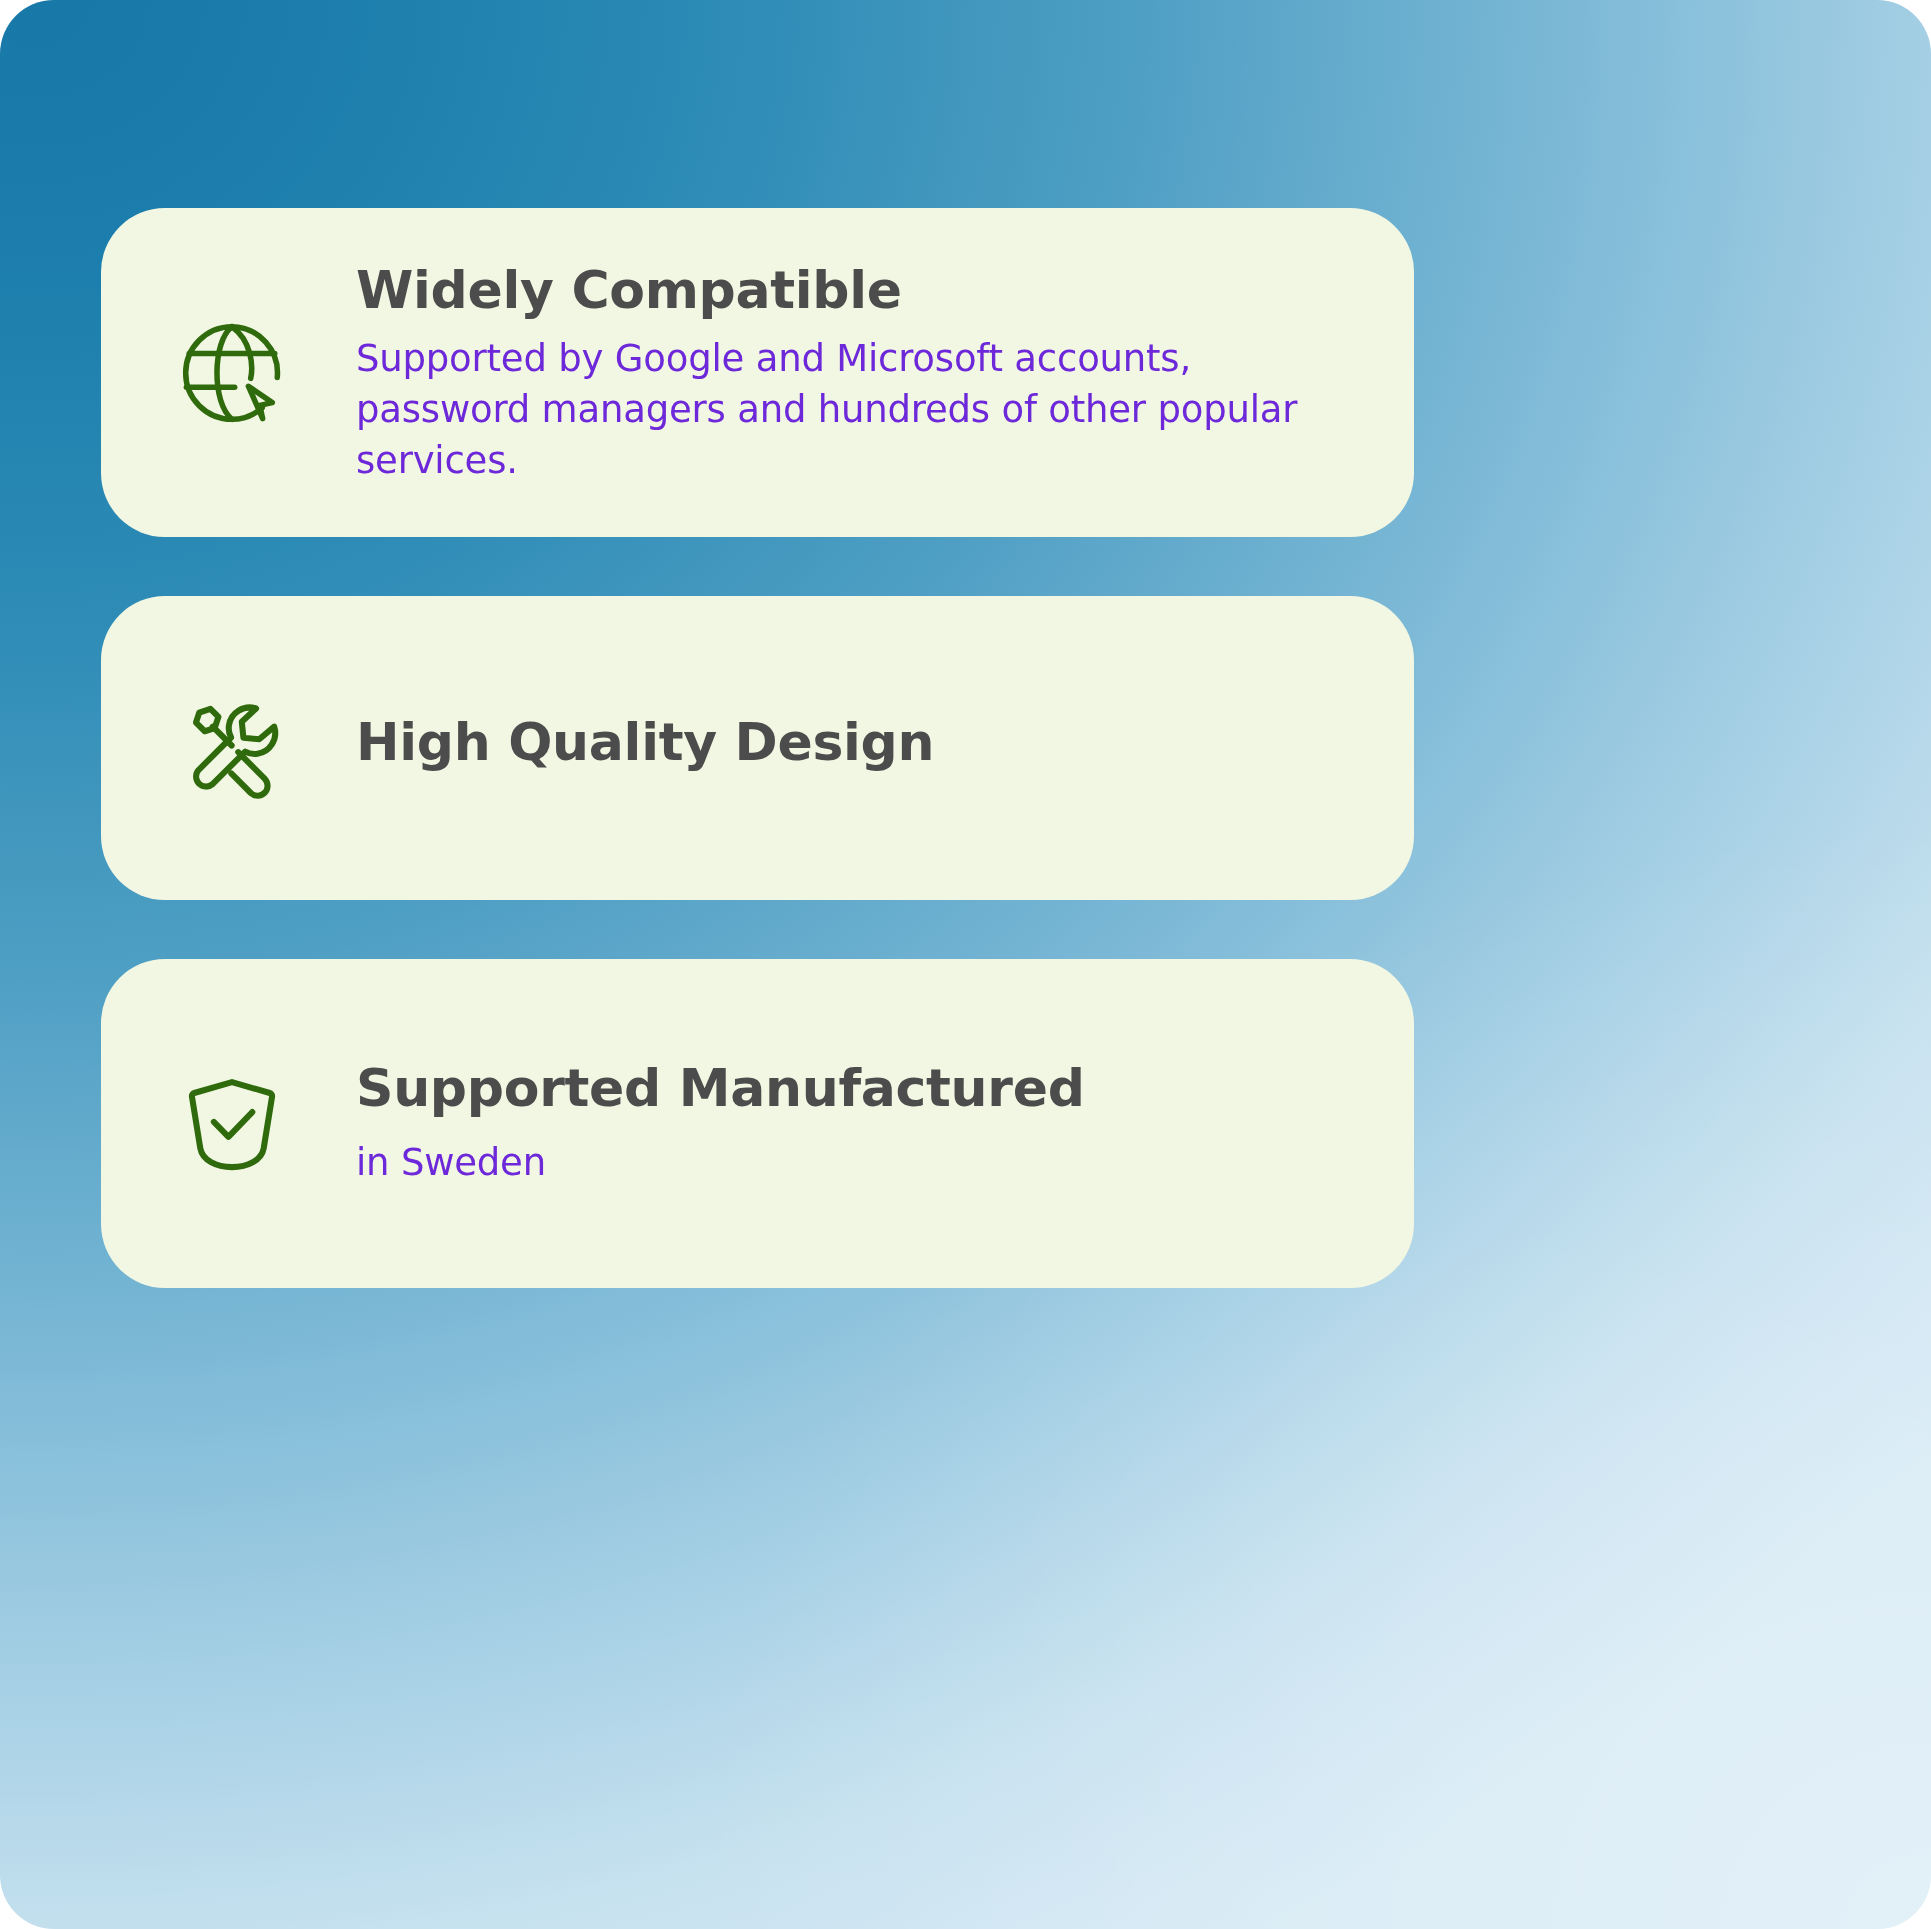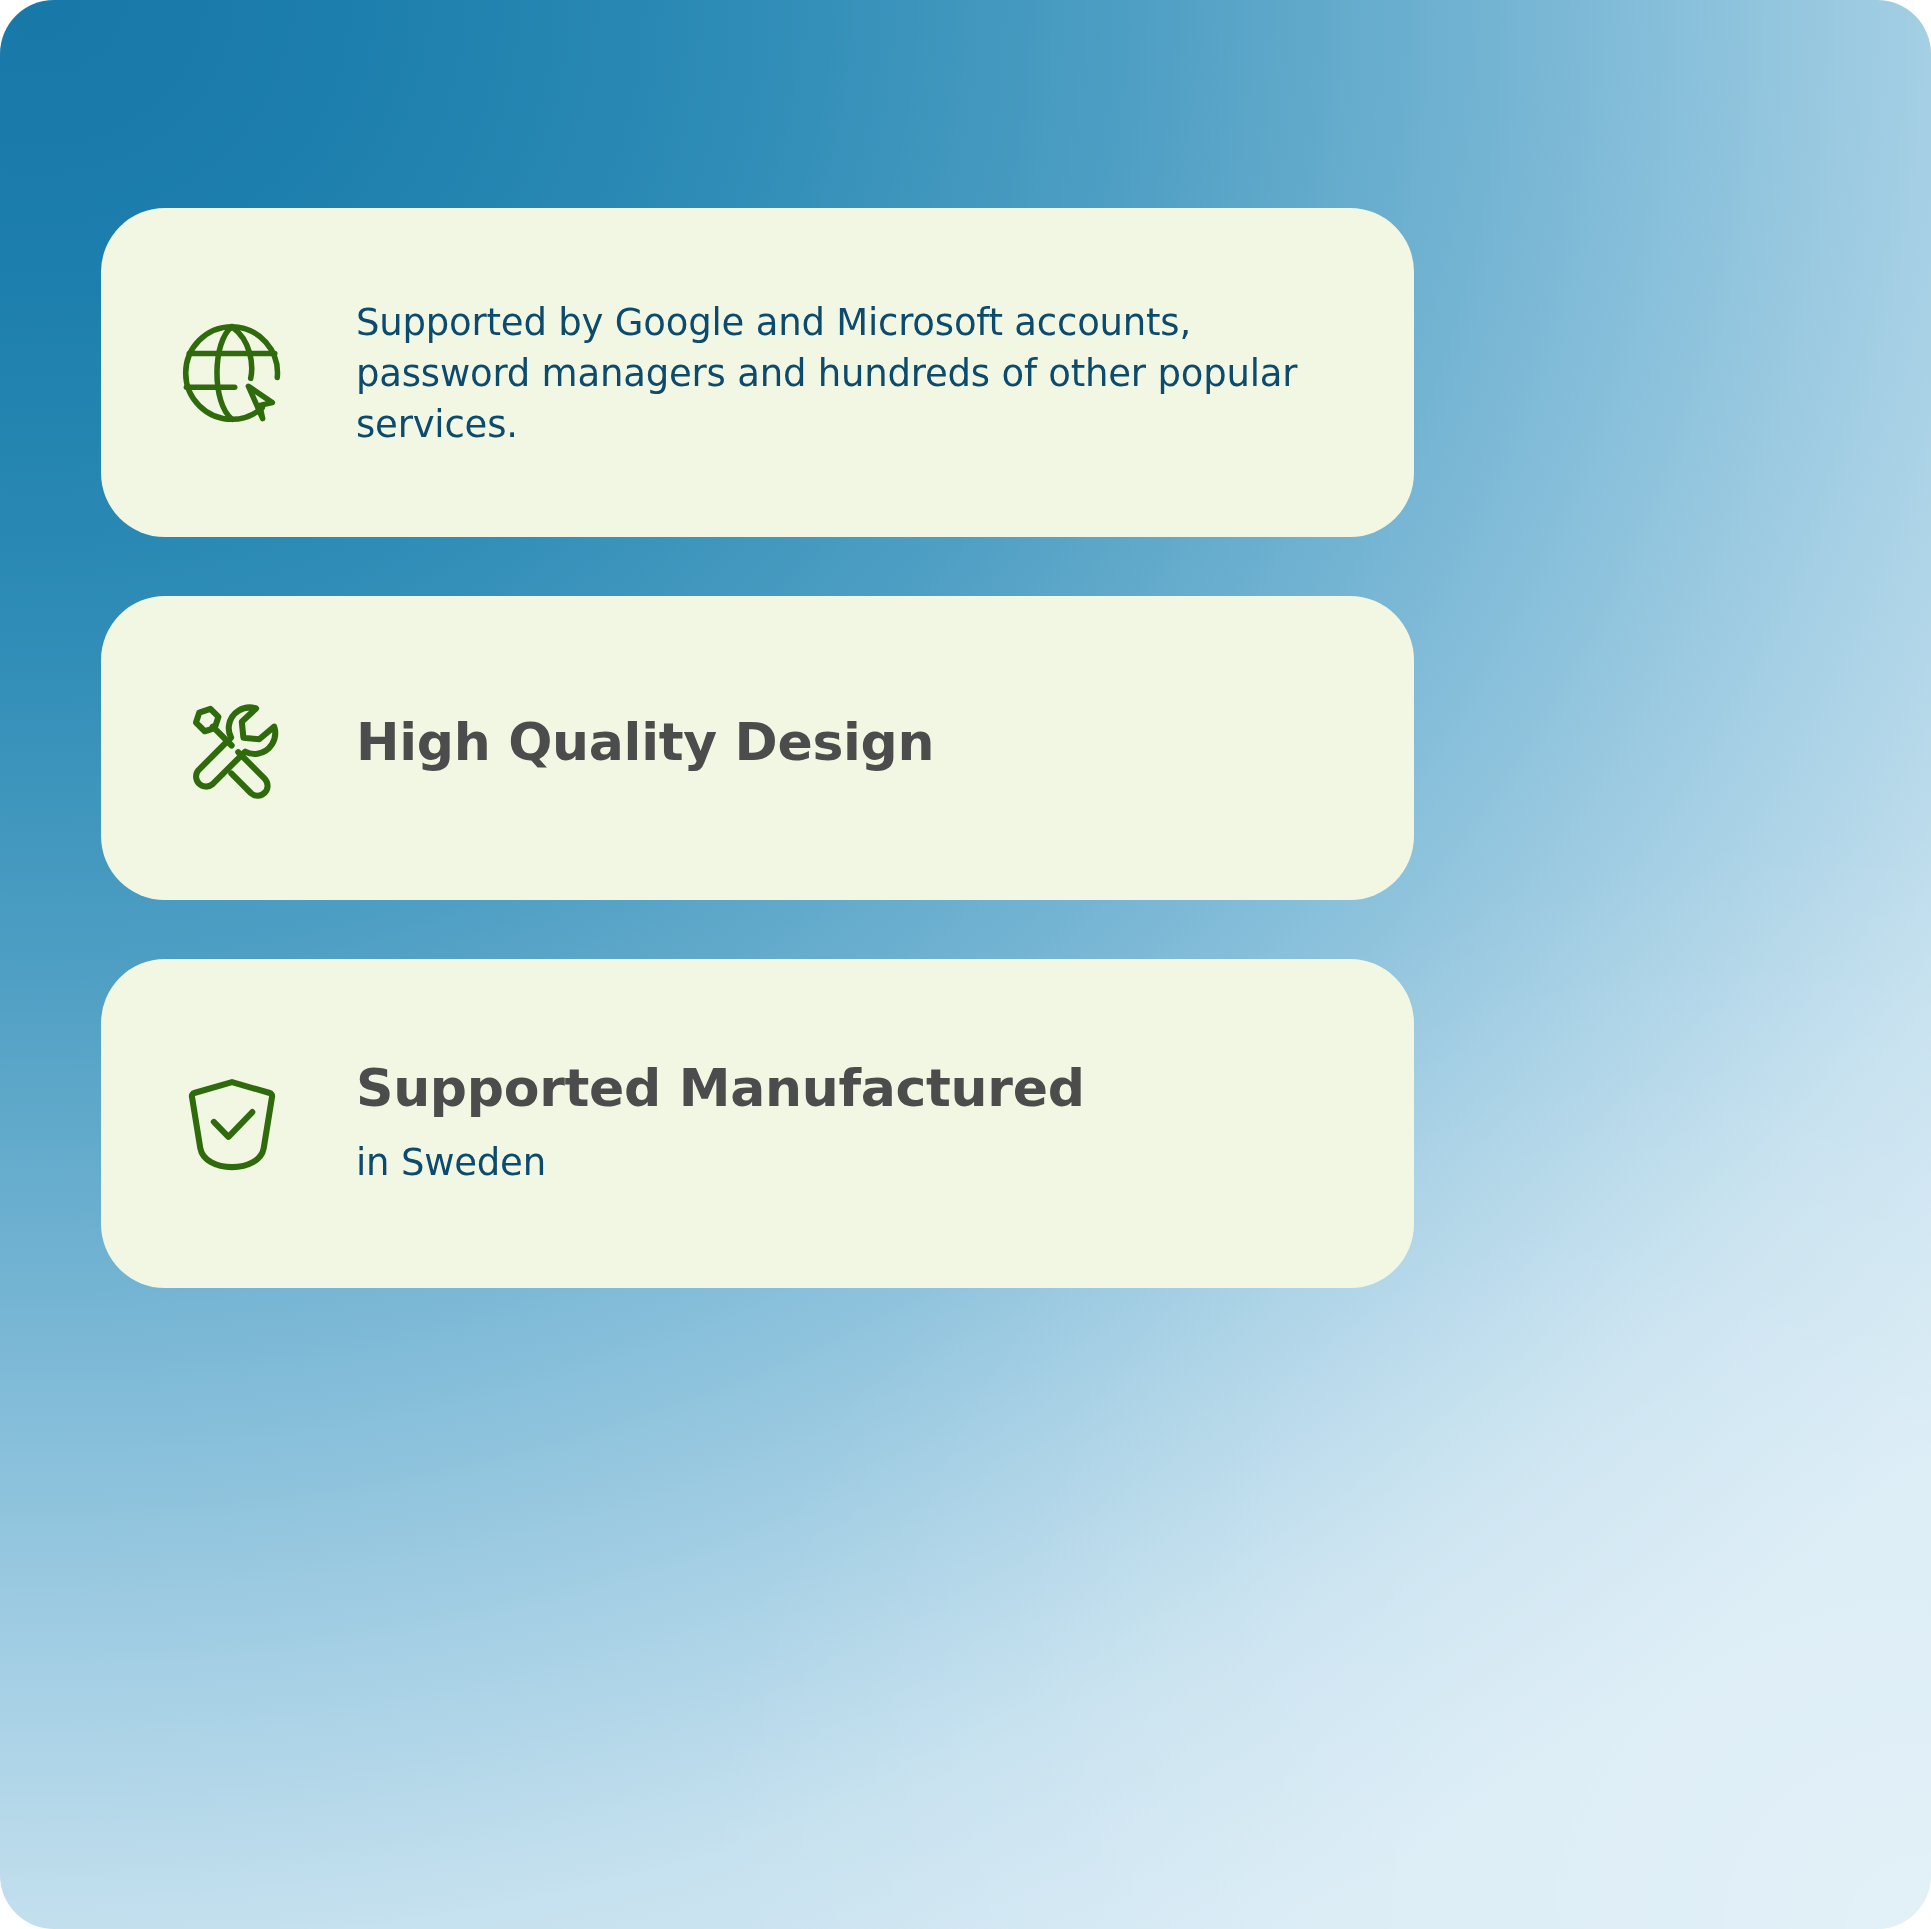--- a/index.html
+++ b/index.html
@@ -102,21 +102,21 @@
     color: #4c4c4c;
     letter-spacing: -0.3px;
   }
 
   .card-text {
     margin: 0;
     font-family: "DejaVu Sans", sans-serif;
     font-size: 37px;
     font-weight: normal;
     line-height: 1.38;
-    color: #0c4a6e;
+    color: #6d28d9;
     letter-spacing: -0.2px;
     max-width: 1043px;
   }
 
   .card-3 .card-body { padding-top: 0; }
   .card-3 .card-title { margin-bottom: 19.3px; }
 </style>
 </head>
 <body>
 
@@ -130,20 +130,21 @@
           <path d="M32 6 A26 26 0 0 0 32 58 A26 26 0 0 0 49 51.5"></path>
           <path d="M32 6 A26 26 0 0 1 57.4 34.5"></path>
           <path d="M8 21 H56"></path>
           <path d="M6.4 40 H33.5"></path>
           <path d="M32 6 C 21 14 20.5 49 32 58"></path>
           <path d="M32 6 C 43 14 44 28 42.5 35"></path>
           <path d="M41.2 39.4 L54.6 48.6 L47.6 50.2 L49.2 57.6 Z"></path>
         </svg>
       </div>
       <div class="card-body">
+        <h2 class="card-title">Widely Compatible</h2>
         <p class="card-text">Supported by Google and Microsoft accounts, password managers and hundreds of other popular services.</p>
       </div>
     </div>
 
     <div class="feature-card card-2">
       <div class="card-icon">
         <svg viewBox="0 0 64 64" fill="none" stroke="#2f6b0c" stroke-width="3.4" stroke-linecap="round" stroke-linejoin="round" aria-hidden="true">
           <path d="M45.5 9.8 C38.6 7.6 31.4 12.1 30.3 19.2 C29.9 21.7 30.4 24.1 31.5 26.1
                    L13.2 44.4 A5.6 5.6 0 0 0 21.1 52.3 L39.4 34 C41.4 35.1 43.8 35.6 46.3 35.2
                    C53.4 34.1 57.9 26.9 55.7 20 L47.3 27.1 L38.4 26.2 L37.5 17.3 Z"></path>

